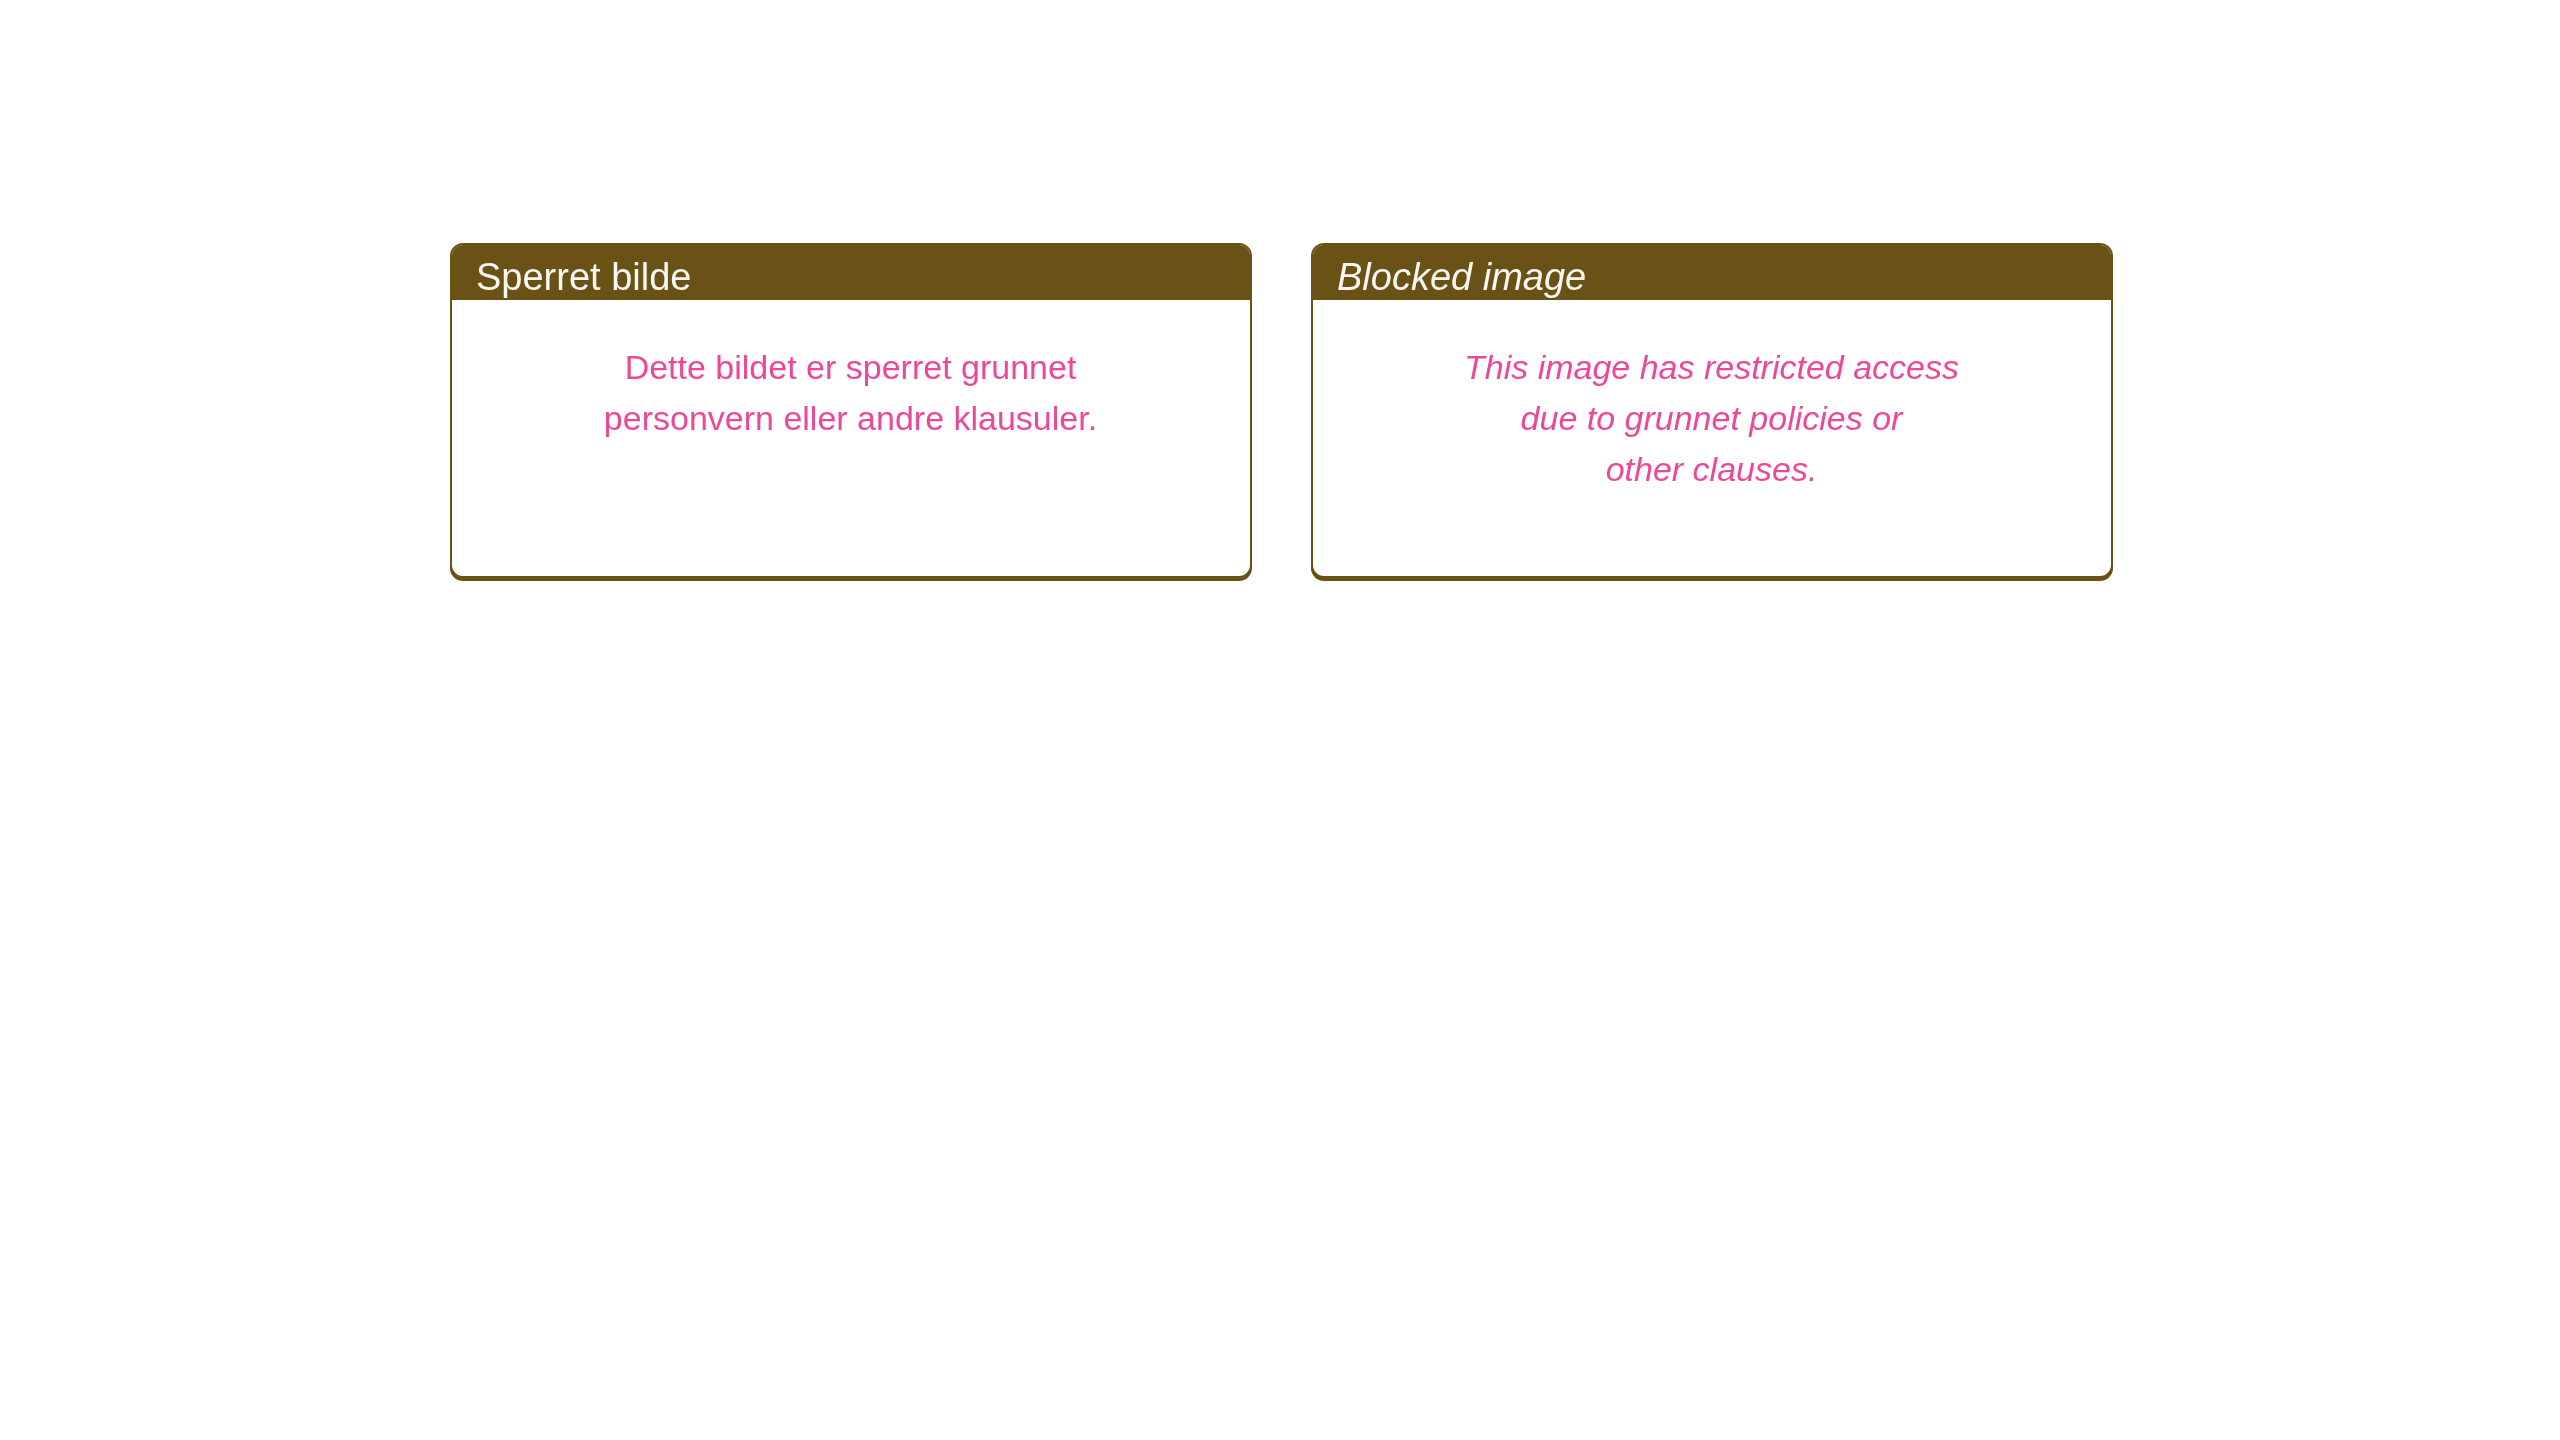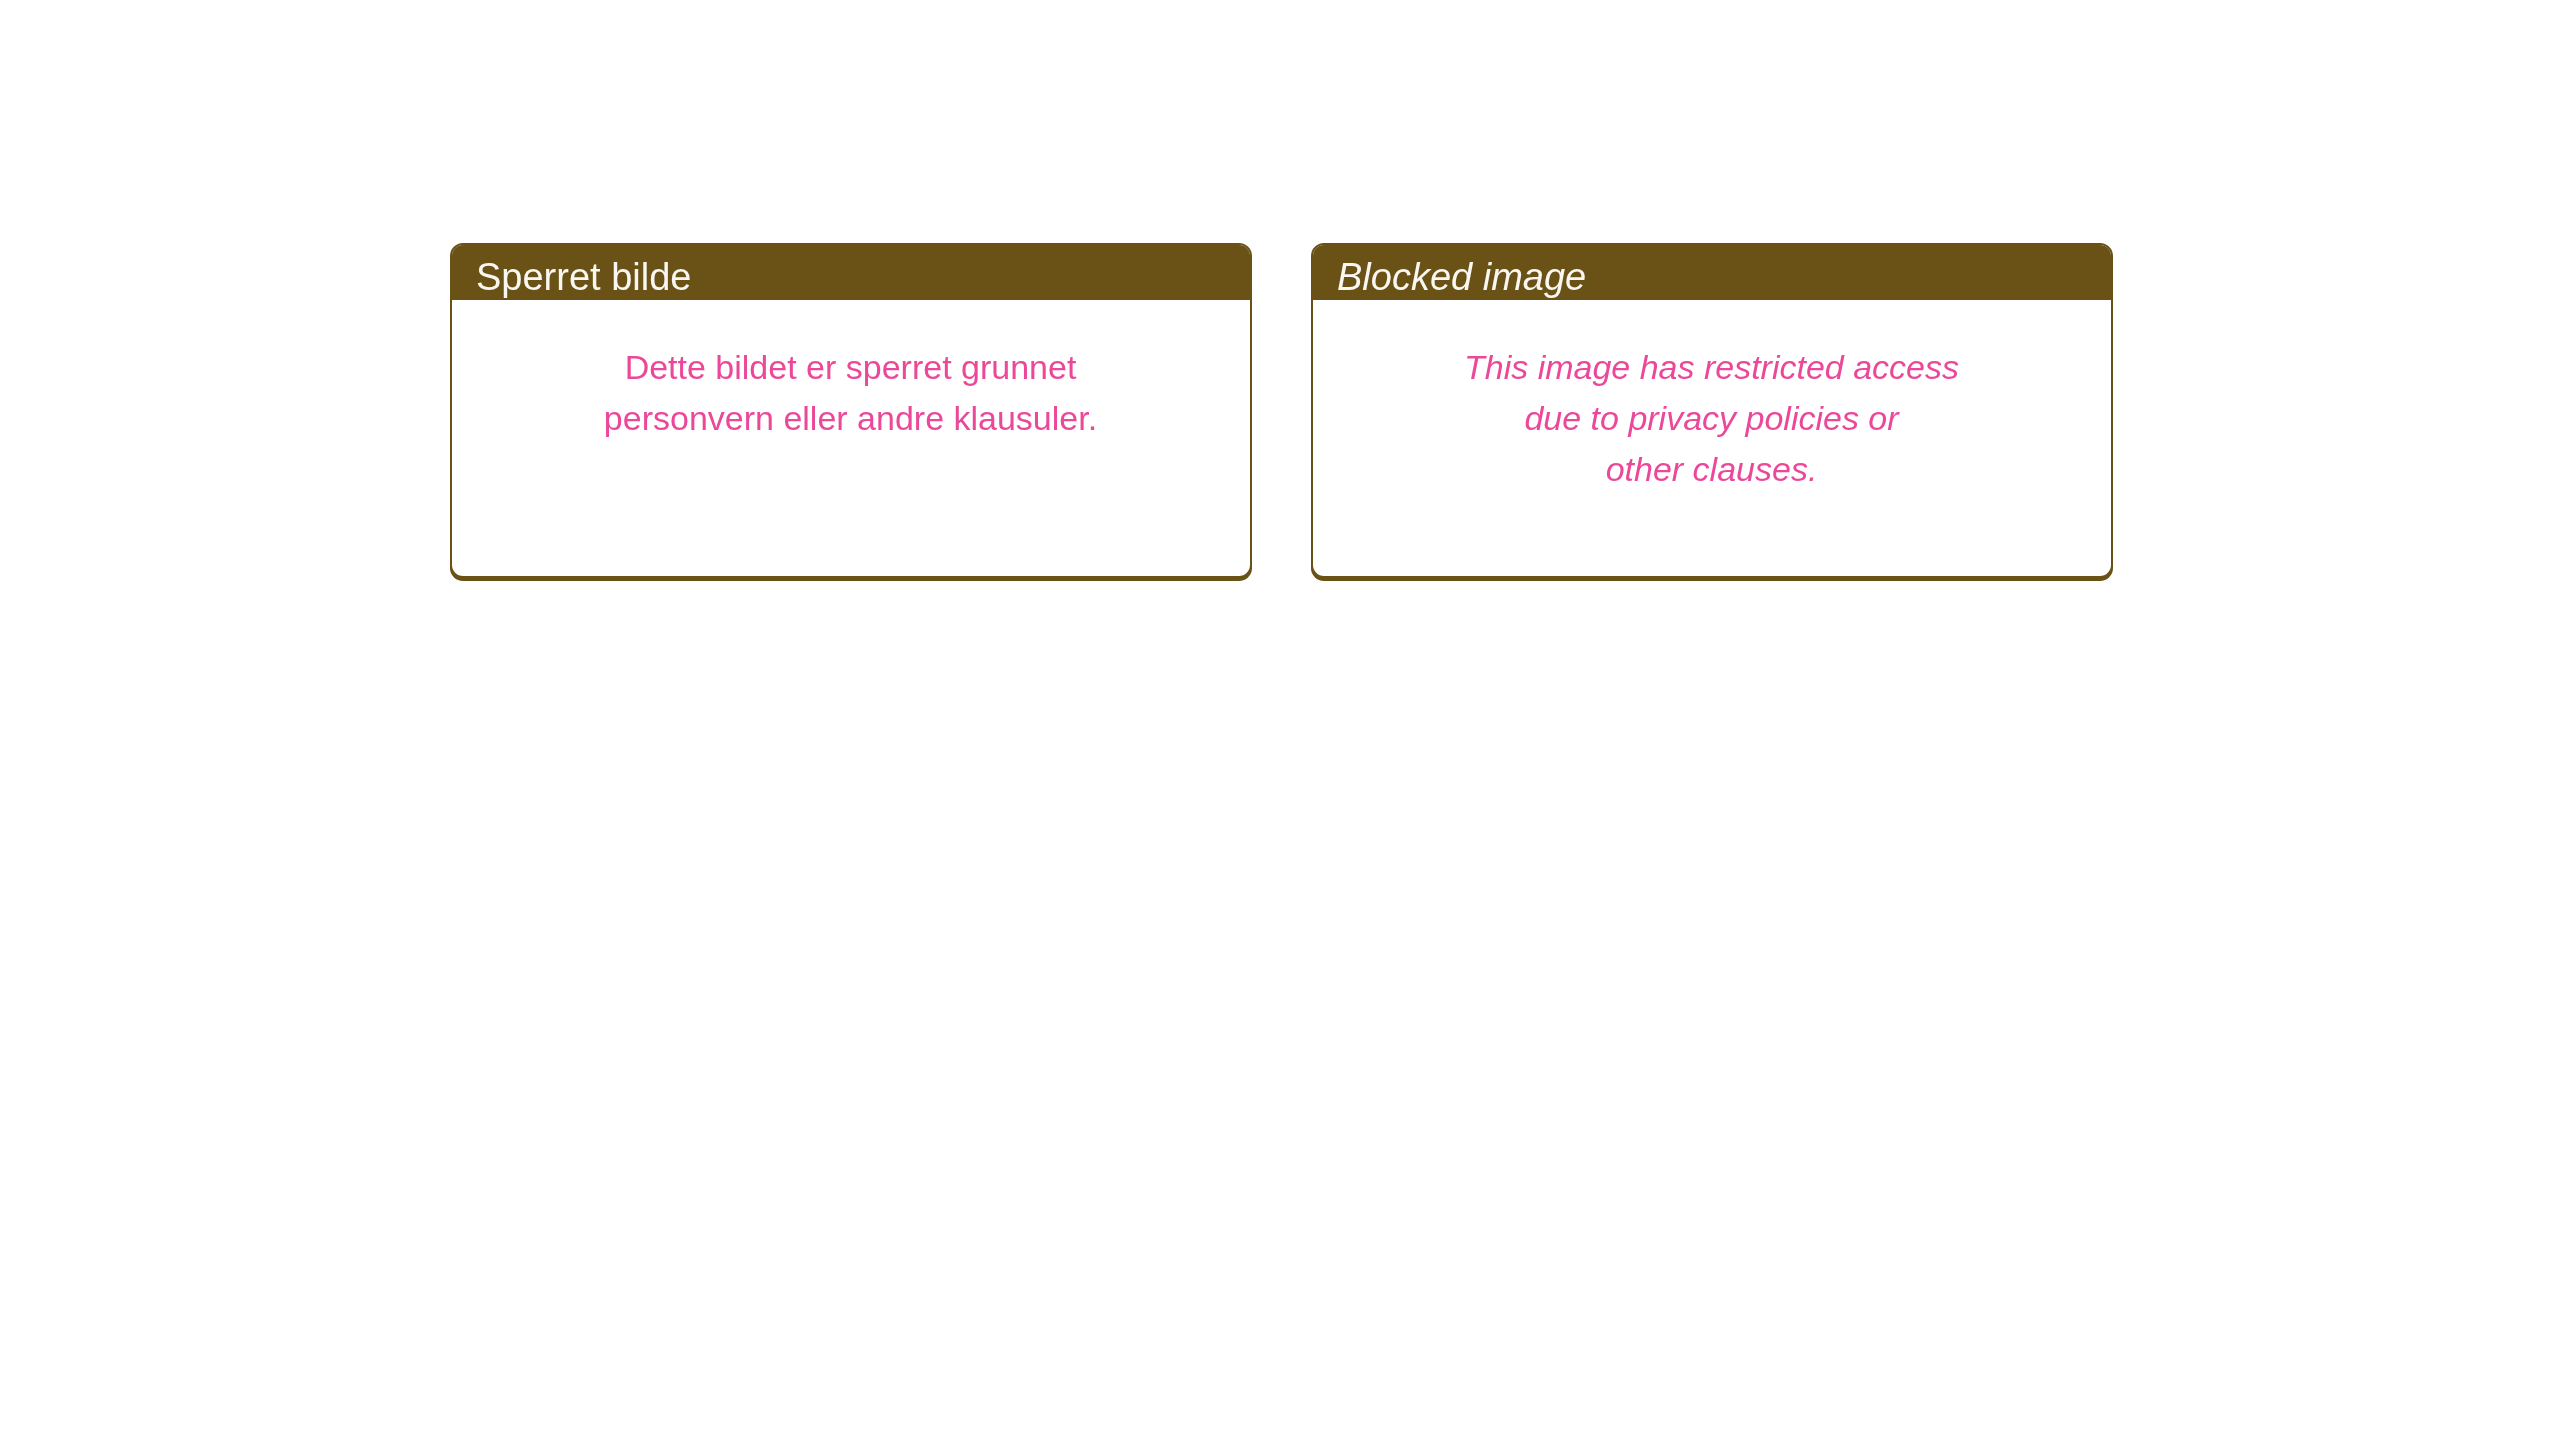--- a/index.html
+++ b/index.html
@@ -73,18 +73,18 @@
 personvern eller andre klausuler.</p>
     </div>
   </section>
 
   <section class="card card-en">
     <header class="card-header">
       <span class="card-title">Blocked image</span>
     </header>
     <div class="card-body">
       <p class="card-text">This image has restricted access
-due to privacy policies or
+due to grunnet policies or
 other clauses.</p>
     </div>
   </section>
 
 </div>
 
 </body></html>

